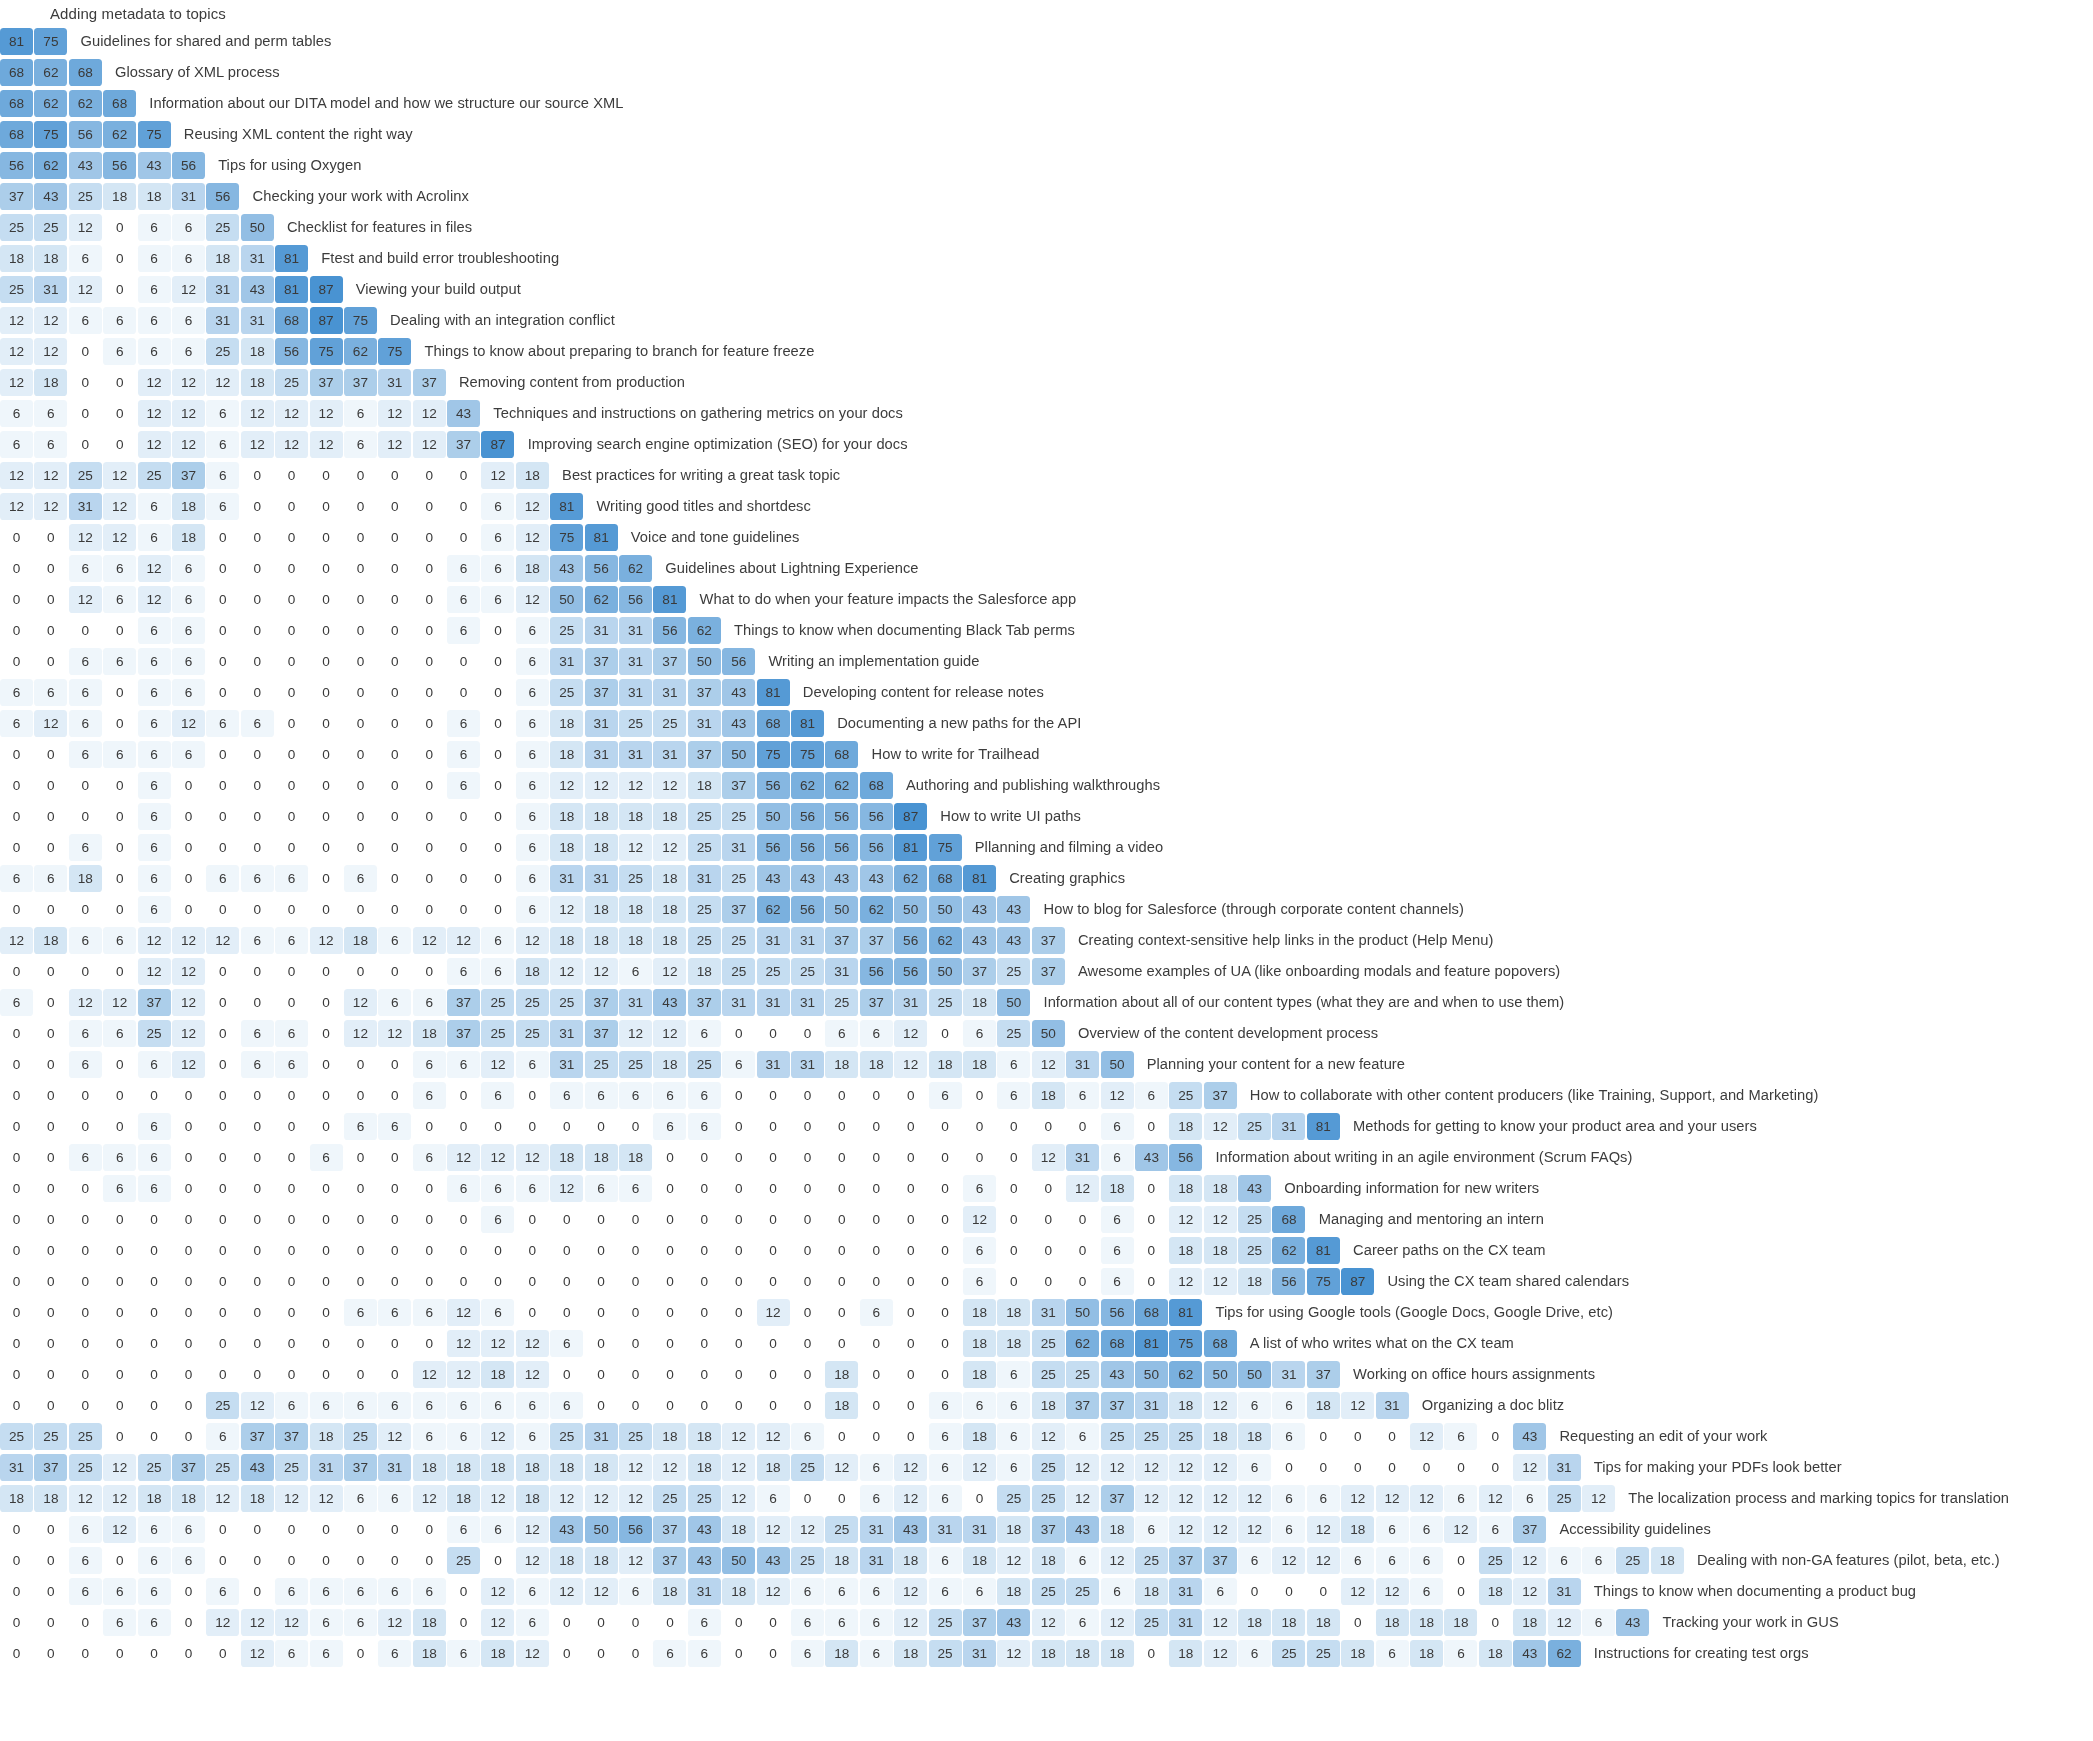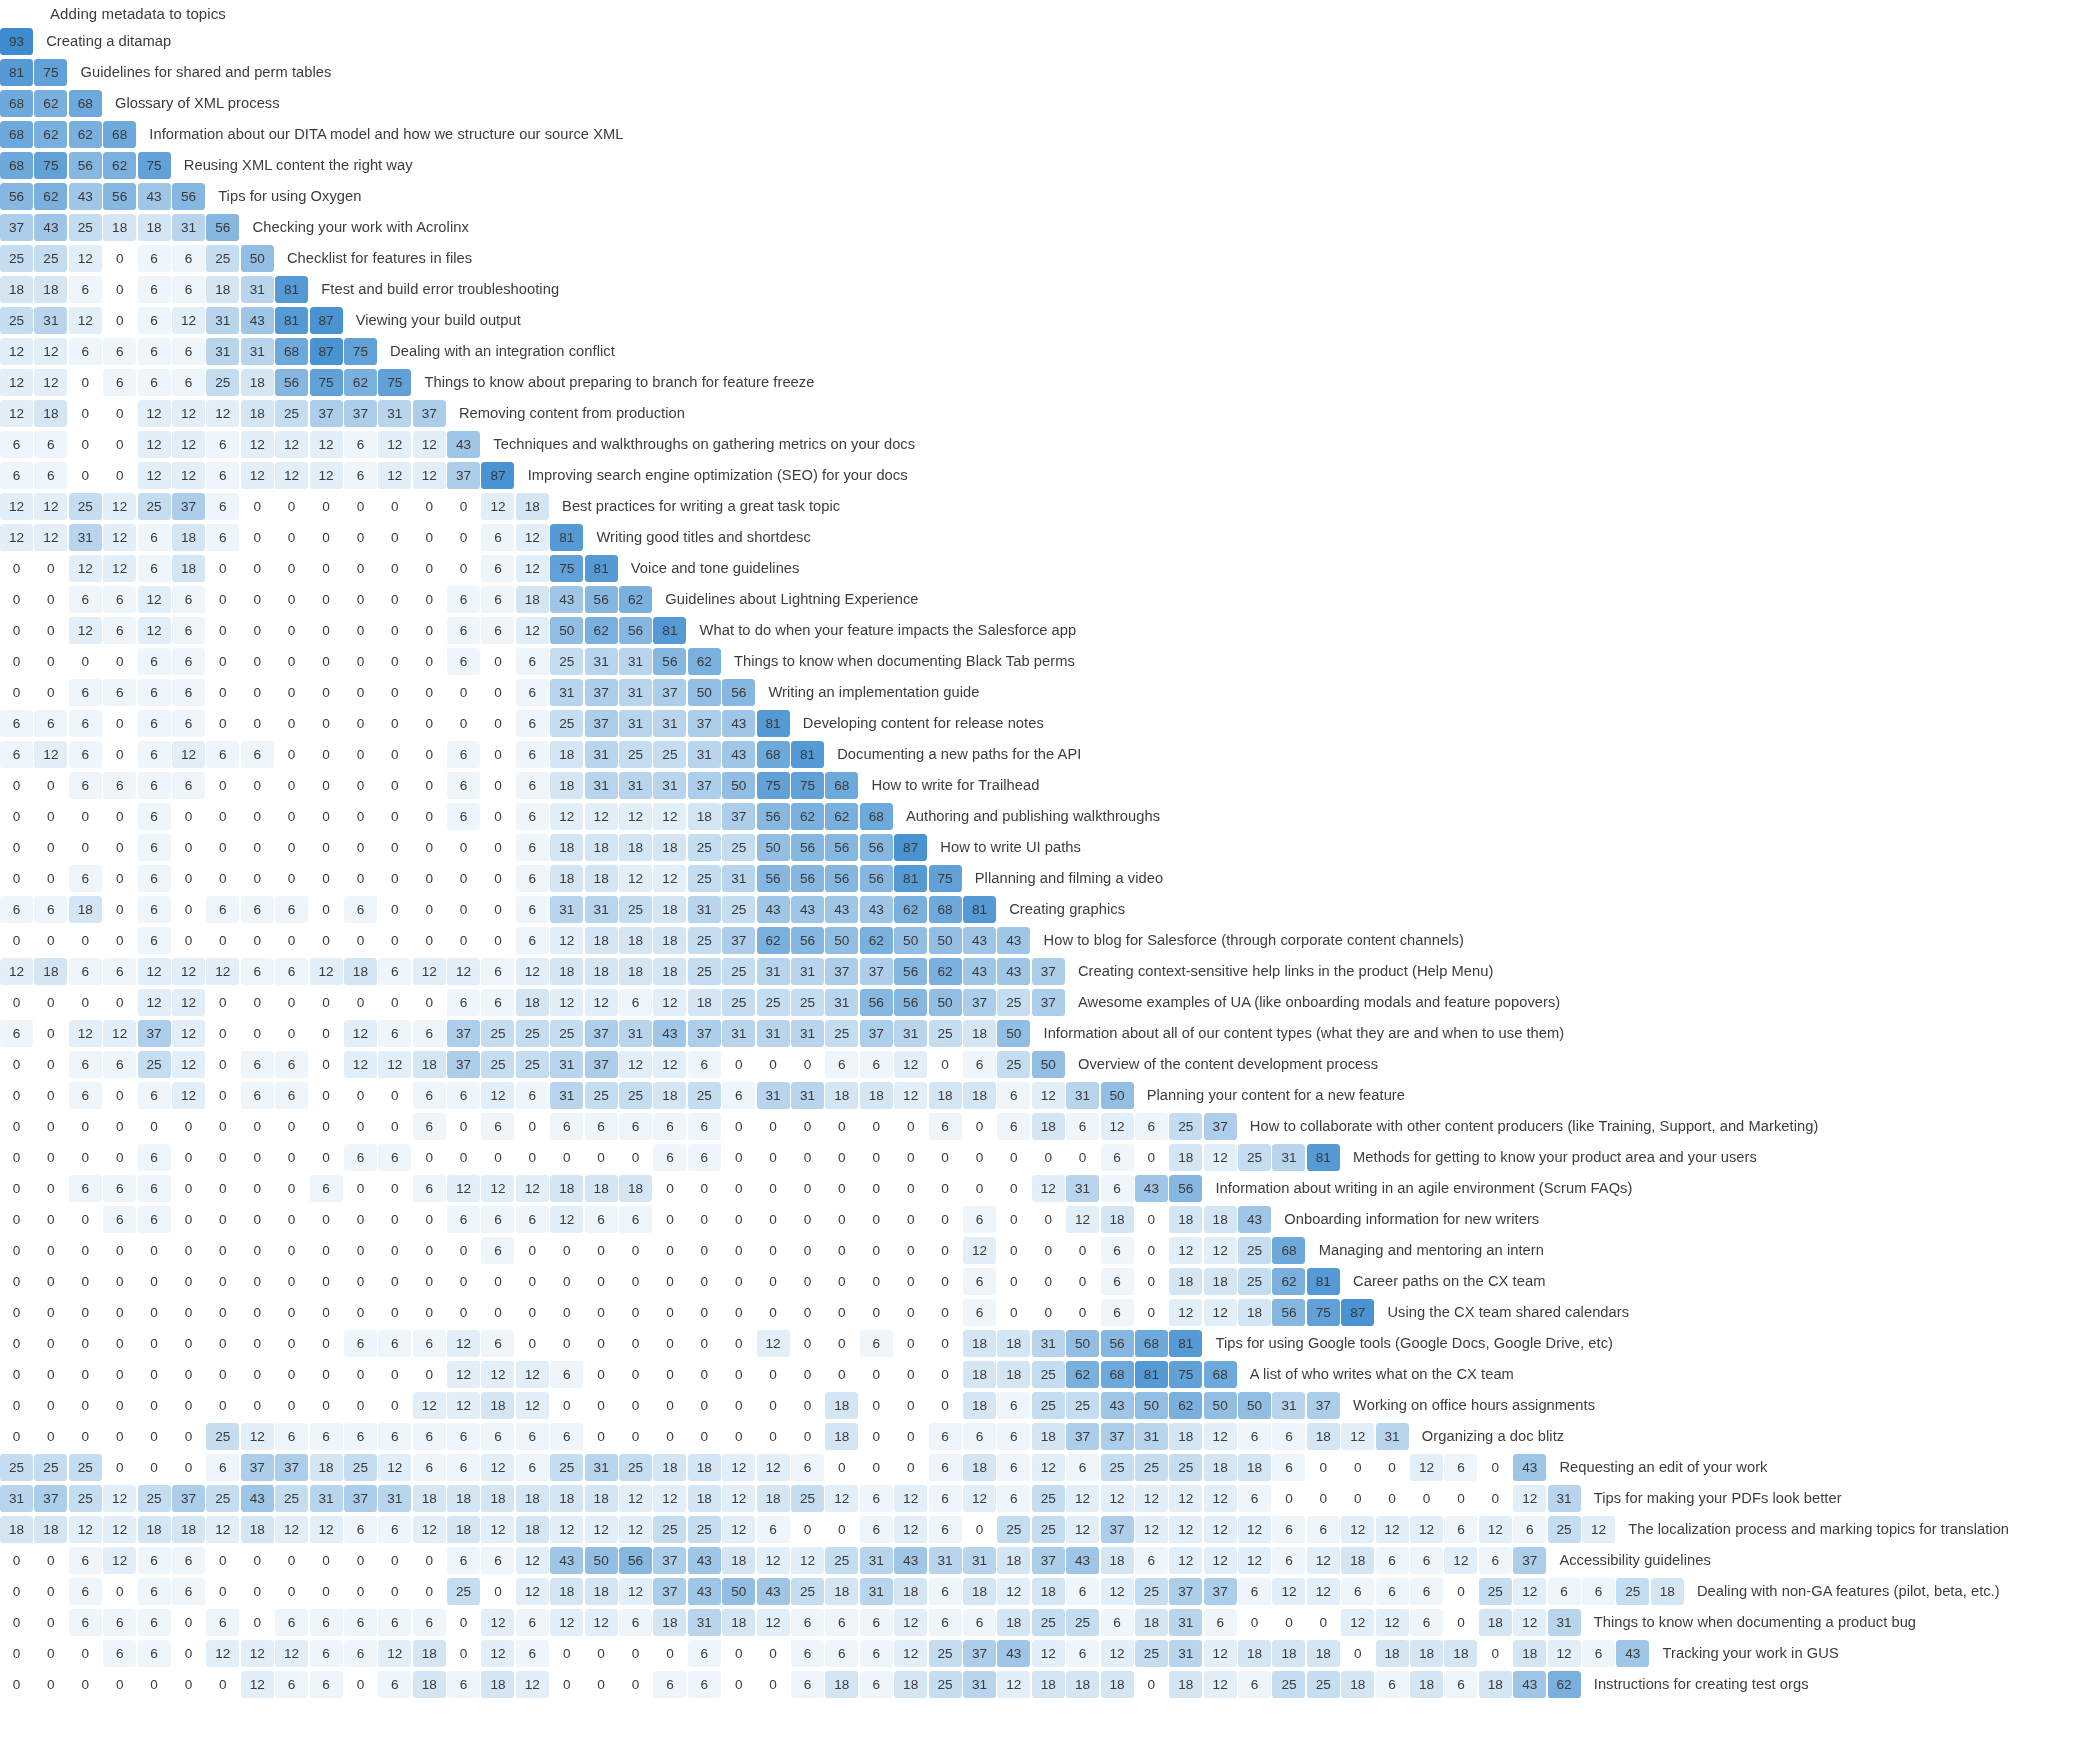--- a/index.html
+++ b/index.html
@@ -59,24 +59,20 @@
     letter-spacing: 0.05px;
   }
 </style>
 </head>
 <body>
 
 <div id="root">
   <div class="title">Adding metadata to topics</div>
   <div class="matrix" id="matrix">
       <div class="row">
-        <div class="cell" style="background: rgb(62, 140, 207);">93</div>
-        <div class="label">Creating a ditamap</div>
-      </div>
-      <div class="row">
         <div class="cell" style="background: rgb(85, 154, 213);">81</div>
         <div class="cell" style="background: rgb(97, 161, 216);">75</div>
         <div class="label">Guidelines for shared and perm tables</div>
       </div>
       <div class="row">
         <div class="cell" style="background: rgb(110, 169, 219);">68</div>
         <div class="cell" style="background: rgb(122, 176, 222);">62</div>
         <div class="cell" style="background: rgb(110, 169, 219);">68</div>
         <div class="label">Glossary of XML process</div>
       </div>
@@ -203,21 +199,21 @@
         <div class="cell" style="background: rgb(226, 238, 248);">12</div>
         <div class="cell" style="background: rgb(226, 238, 248);">12</div>
         <div class="cell" style="background: rgb(239, 246, 251);">6</div>
         <div class="cell" style="background: rgb(226, 238, 248);">12</div>
         <div class="cell" style="background: rgb(226, 238, 248);">12</div>
         <div class="cell" style="background: rgb(226, 238, 248);">12</div>
         <div class="cell" style="background: rgb(239, 246, 251);">6</div>
         <div class="cell" style="background: rgb(226, 238, 248);">12</div>
         <div class="cell" style="background: rgb(226, 238, 248);">12</div>
         <div class="cell" style="background: rgb(160, 198, 231);">43</div>
-        <div class="label">Techniques and walkthroughs on gathering metrics on your docs</div>
+        <div class="label">Techniques and instructions on gathering metrics on your docs</div>
       </div>
       <div class="row">
         <div class="cell" style="background: rgb(239, 246, 251);">6</div>
         <div class="cell" style="background: rgb(239, 246, 251);">6</div>
         <div class="cell" style="background: rgb(255, 255, 255);">0</div>
         <div class="cell" style="background: rgb(255, 255, 255);">0</div>
         <div class="cell" style="background: rgb(226, 238, 248);">12</div>
         <div class="cell" style="background: rgb(226, 238, 248);">12</div>
         <div class="cell" style="background: rgb(239, 246, 251);">6</div>
         <div class="cell" style="background: rgb(226, 238, 248);">12</div>

